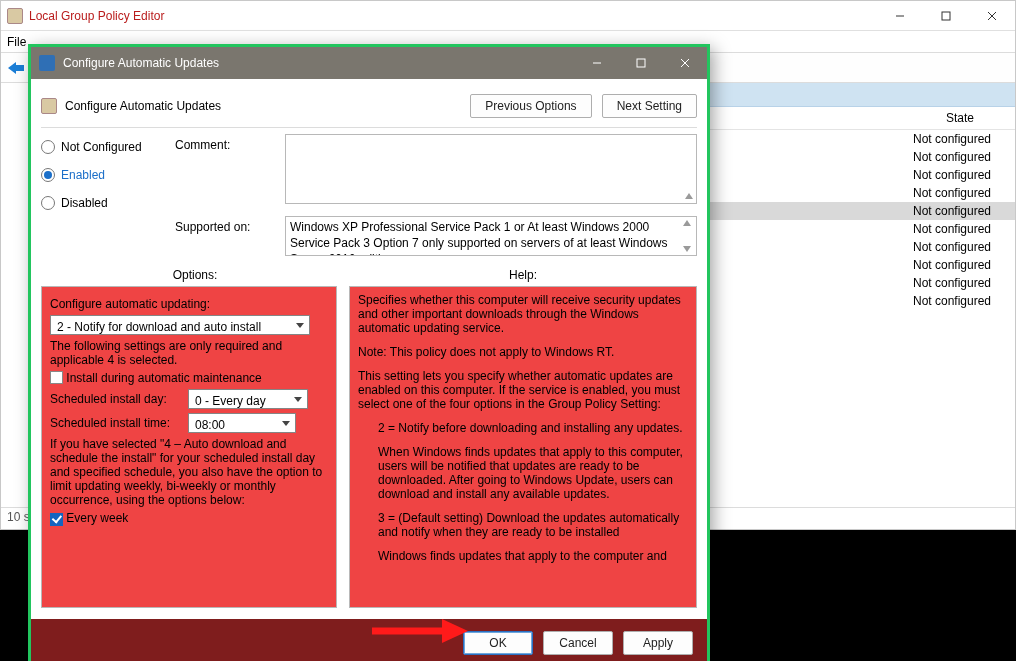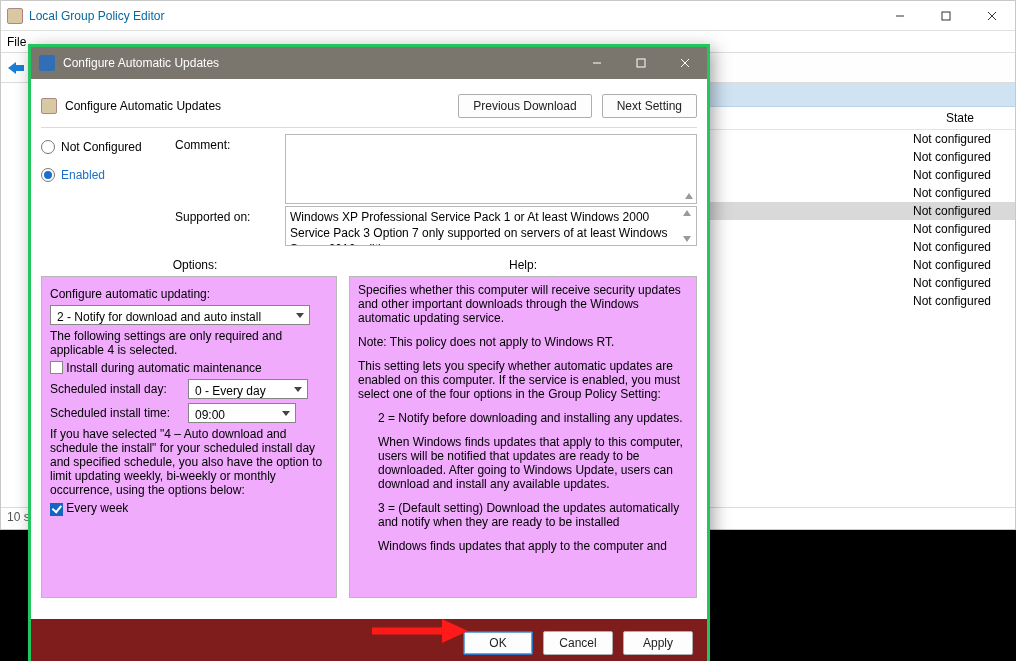--- a/index.html
+++ b/index.html
@@ -1,19 +1,19 @@
 <!DOCTYPE html>
 <html><head>
 <meta charset="utf-8">
 <style>
   * { box-sizing: border-box; font-family: "Segoe UI", Tahoma, sans-serif; font-size: 12px; }
   body { margin:0; padding:0; width:1016px; height:661px; background:#000; overflow:hidden; color:#000; }
   .gp-window { position:absolute; left:0; top:0; width:1016px; height:530px; background:#fff; border:1px solid #c8c8c8; }
   .gp-titlebar { height:30px; display:flex; align-items:center; justify-content:space-between; border-bottom:1px solid #e0e0e0; }
-  .gp-title-left { display:flex; align-items:center; gap:6px; padding-left:6px; color:#0369a1; }
+  .gp-title-left { display:flex; align-items:center; gap:6px; padding-left:6px; color:#b91c1c; }
   .gp-title-icon { width:16px; height:16px; background:#d9c9a3; border:1px solid #a88; border-radius:2px; position:relative; }
   .gp-win-controls { display:flex; }
   .gp-win-btn { width:46px; height:30px; display:flex; align-items:center; justify-content:center; color:#333; }
   .gp-menu { height:22px; padding:2px 6px; border-bottom:1px solid #dcdcdc; font-size:12px; display:flex; align-items:center; gap:14px; }
   .gp-toolbar { height:30px; border-bottom:1px solid #dcdcdc; display:flex; align-items:center; gap:8px; padding:0 4px; background:#fefefe; }
   .gp-arrow { width:22px; height:22px; display:flex; align-items:center; justify-content:center; }
   .gp-body { display:flex; height:calc(100% - 83px - 22px); }
   .gp-left { width:210px; border-right:1px solid #dcdcdc; }
   .gp-right { flex:1; overflow:hidden; position:relative; }
   .gp-blueband { height:24px; background:#cfe3f2; border-bottom:1px solid #b8d2e8; }
@@ -55,21 +55,21 @@
   .scroll-hint { position:absolute; right:2px; bottom:2px; width:10px; height:10px; }
   .scroll-hint svg { display:block; }
   .supported-box { border:1px solid #b8b8b8; height:40px; padding:2px 4px; overflow:hidden; font-size:12px; line-height:1.35; background:#fff; position:relative; }
   .supported-box .sarrows { position:absolute; right:2px; top:2px; bottom:2px; width:12px; display:flex; flex-direction:column; justify-content:space-between; }
 
   .section-labels { display:flex; margin-top:12px;text-align:center; }
   .sec-left { flex:0 0 308px; }
   .sec-right { flex:1; }
 
   .panes { display:flex; gap:12px; margin-top:4px; height:322px; }
-  .pane { border:1px solid #b8b8b8; overflow:auto; background:#f0abfc; }
+  .pane { border:1px solid #b8b8b8; overflow:auto; background:#ef4444; }
   .pane-left { flex:0 0 296px; padding:6px 8px; }
   .pane-right { flex:1; padding:6px 8px; }
   .opt-row { margin:4px 0; }
   .select { border:1px solid #858585; height:20px; padding:0 18px 0 6px; display:inline-flex; align-items:flex-end; background:#fff; position:relative; }
   .select::after { content:""; position:absolute; right:5px; top:7px; border-left:4px solid transparent; border-right:4px solid transparent; border-top:5px solid #444; }
   .chk { width:13px; height:13px; border:1px solid #888; display:inline-flex; align-items:center; justify-content:center; background:#fff; vertical-align:-2px; }
   .chk.checked { background:#1464c0; border-color:#1464c0; }
   .chk.checked::after { content:""; width:4px; height:7px; border:2px solid #fff; border-top:none; border-left:none; transform:rotate(40deg) translate(-1px,-1px); }
   .inline-pair { display:flex; align-items:center; gap:10px; }
   .lbl { min-width:128px; }
@@ -200,35 +200,39 @@
     </div>
   </div>
 
   <div class="dlg-body">
     <div class="dlg-head">
       <div class="dlg-head-title">
         <span class="dlg-icon" style="background:#d9c9a3;border:1px solid #a88;"></span>
         <span>Configure Automatic Updates</span>
       </div>
       <div class="btn-row">
-        <div class="btn">Previous Download</div>
+        <div class="btn">Previous Options</div>
         <div class="btn">Next Setting</div>
       </div>
     </div>
     <div class="sep"></div>
 
     <div class="top-grid">
       <div class="radio-col">
         <div class="radio-row">
           <span class="radio"></span>
           <span class="radio-label">Not Configured</span>
         </div>
         <div class="radio-row">
           <span class="radio sel"></span>
           <span class="radio-label sel">Enabled</span>
+        </div>
+        <div class="radio-row">
+          <span class="radio"></span>
+          <span class="radio-label">Disabled</span>
         </div>
       </div>
       <div class="fld-label">Comment:</div>
       <div class="textarea-wrap">
         <div class="scroll-hint">
             <svg width="10" height="10">
               <polygon points="5,2 9,8 1,8" fill="#9a9a9a"></polygon>
             </svg>
           </div>
       </div>
@@ -267,21 +271,21 @@
         </div>
         <div class="opt-row inline-pair">
           <span class="lbl">Scheduled install day:</span>
           <span class="select" style="width:120px">
               <span>0 - Every day</span>
             </span>
         </div>
         <div class="opt-row inline-pair">
           <span class="lbl">Scheduled install time:</span>
           <span class="select" style="width:108px">
-              <span>09:00</span>
+              <span>08:00</span>
             </span>
         </div>
         <div class="opt-row">If you have selected "4 – Auto download and schedule the install" for your scheduled install day and specified schedule, you also have the option to limit updating weekly, bi-weekly or monthly occurrence, using the options below:</div>
         <div class="opt-row">
           <span class="chk checked"></span>
           <span>Every week</span>
         </div>
       </div>
       <div class="pane pane-right">
         <p style="margin:0 0 10px">Specifies whether this computer will receive security updates and other important downloads through the Windows automatic updating service.</p>

